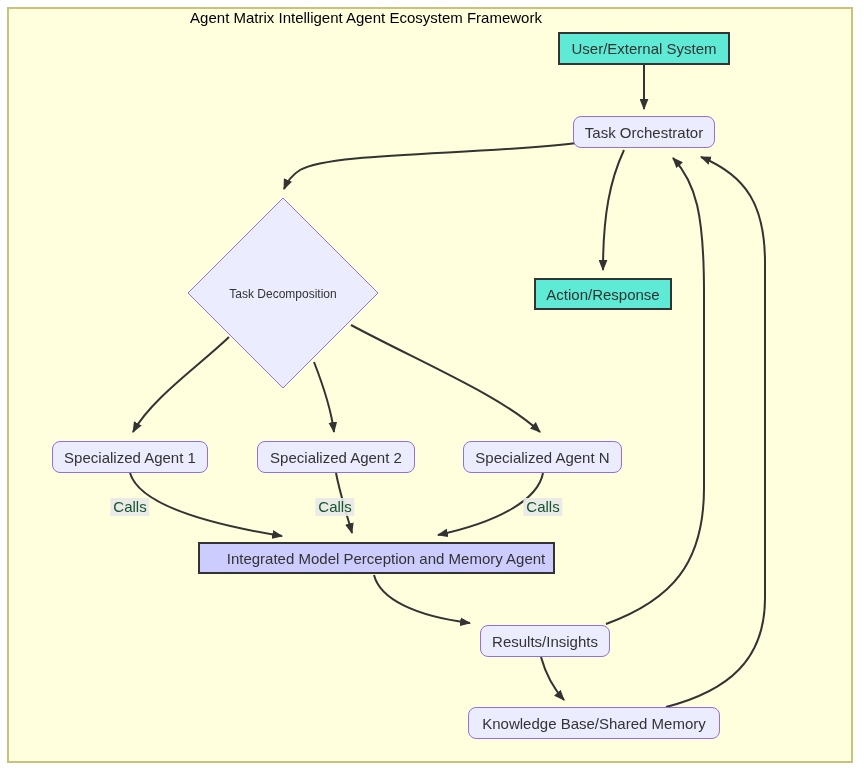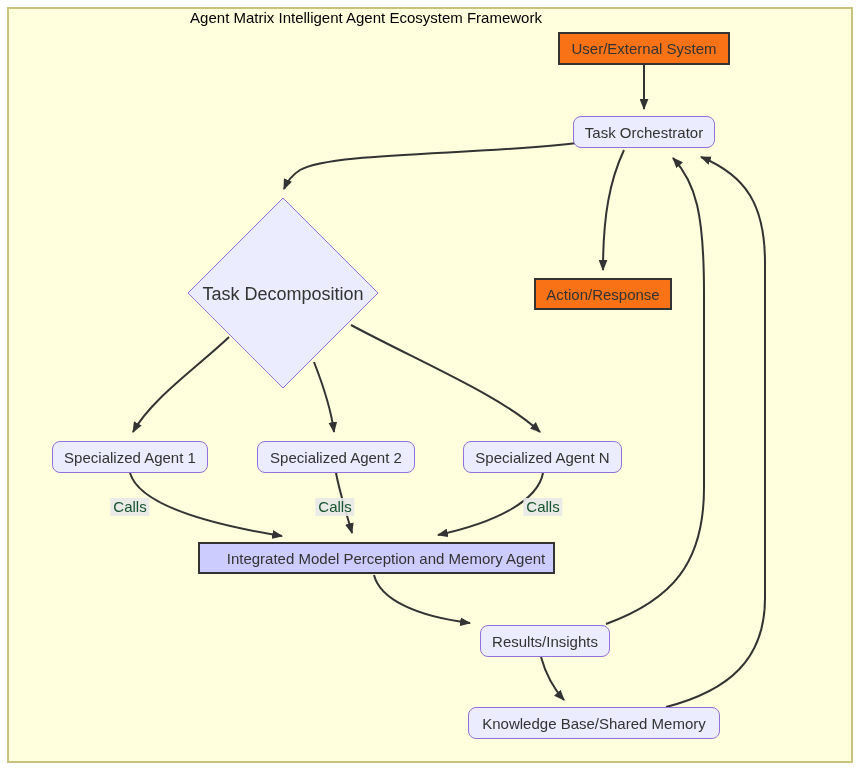--- a/index.html
+++ b/index.html
@@ -17,26 +17,26 @@
   .title{
     position:absolute;left:0;top:9px;width:732px;text-align:center;
     font-size:15px;color:#000000;
   }
   .node{
     position:absolute;box-sizing:border-box;display:flex;
     align-items:center;justify-content:center;
     font-size:15px;color:#333333;white-space:nowrap;
   }
   .node.lavender{background:#ececff;border:1px solid #9370db;border-radius:8px;}
-  .node.pink{background:#f97316;border:2px solid #333333;}
+  .node.pink{background:#5eead4;border:2px solid #333333;}
   .node.periwinkle{background:#ccccff;border:2px solid #333333;}
   .diamond-label{
     position:absolute;left:188px;top:278px;width:190px;height:32px;
     display:flex;align-items:center;justify-content:center;
-    font-size:18px;color:#333333;
+    font-size:12px;color:#333333;
   }
   .edge-label{
     position:absolute;transform:translateX(-50%);
     background:rgba(232,232,232,0.9);padding:0 3px;
     font-size:15px;color:#14532d;line-height:18px;
   }
 </style>
 </head>
 <body>
 

